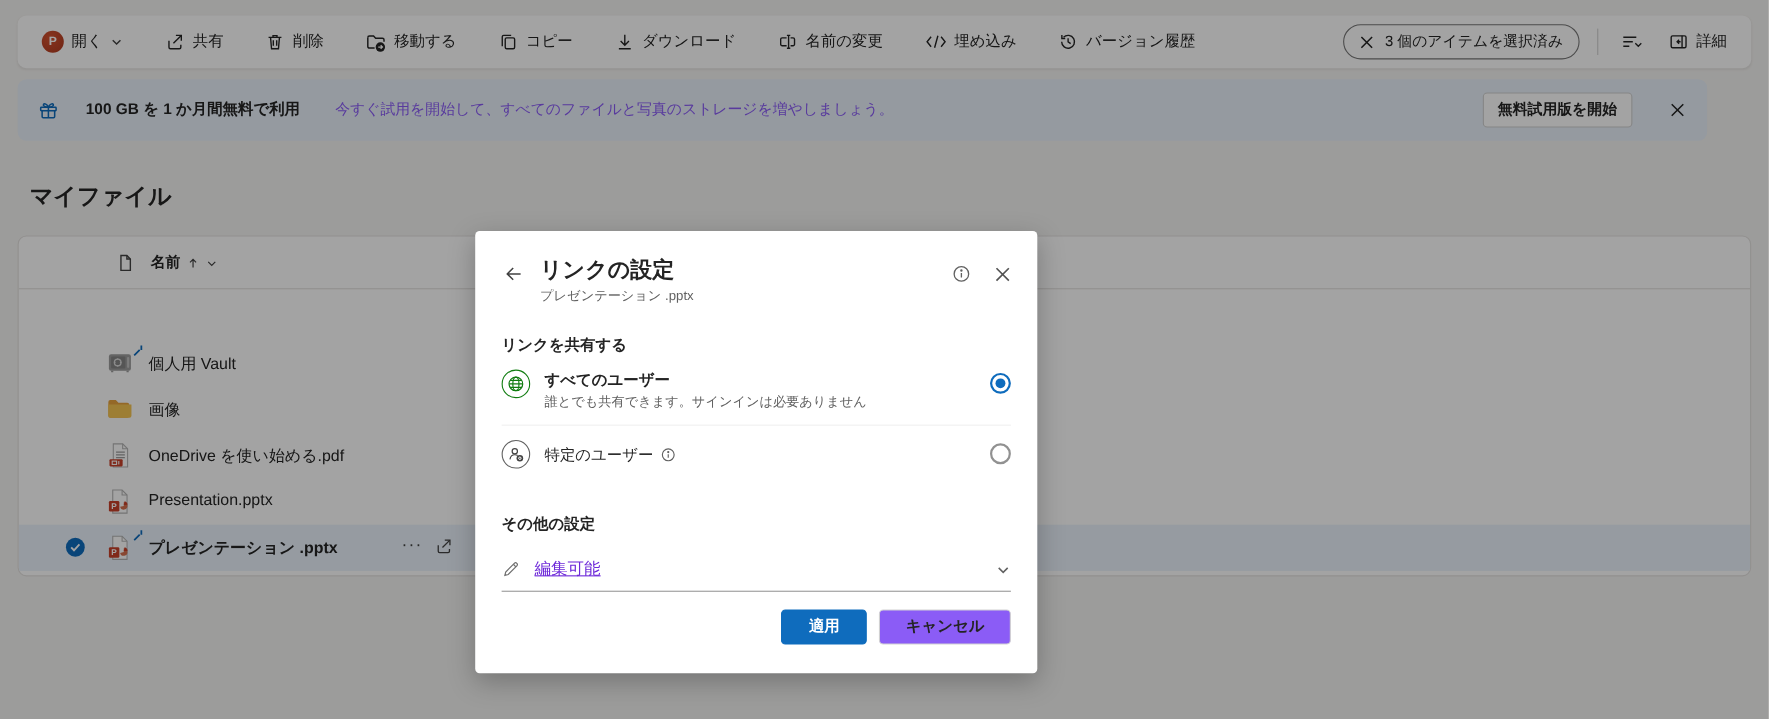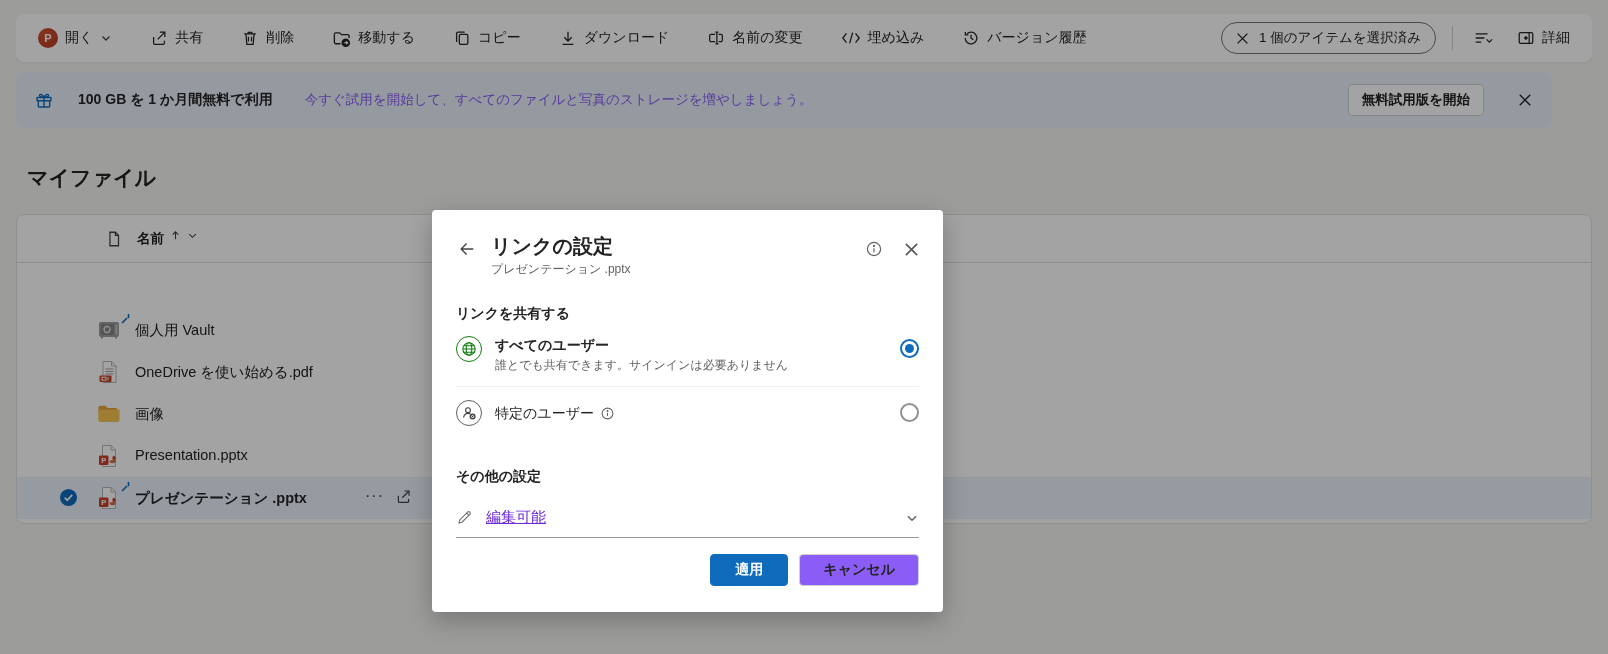--- a/index.html
+++ b/index.html
@@ -43,21 +43,21 @@
   .banner-x { margin-left:6px; cursor:pointer; display:flex; padding:4px; }
   
   .page-title { position:absolute; left:27px; top:164px; font-size:21px; font-weight:700; }
   
   .filetable {
     position:absolute; left:16px; top:214px; width:1576px; height:310px;
     background:#fff; border:1px solid #e3e1df; border-radius:8px; overflow:hidden;
   }
   .thead { height:48px; border-bottom:1px solid #e3e1df; position:relative; }
   .thead .doc-ic { position:absolute; left:88px; top:15px; }
-  .th-name { position:absolute; left:120px; top:15px; display:flex; gap:6px;
+  .th-name { position:absolute; left:120px; top:15px; display:flex; align-items:center; gap:6px;
     font-size:13.5px; font-weight:700; cursor:pointer; }
   .th-mod { position:absolute; left:420px; top:15px; font-size:13.5px; font-weight:700; cursor:pointer; }
   .rows { position:absolute; left:0; top:94px; width:100%;text-decoration:underline; }
   .frow { position:relative; height:42px; cursor:pointer; }
   .frow.selected { background:#ebf3fc; }
   .frow .rcheck { position:absolute; left:42px; top:11px; }
   .frow .ficon { position:absolute; left:79px; top:8px; }
   .frow .sparkle { position:absolute; left:103px; top:3px; }
   .frow .fname { position:absolute; left:118px; top:12px; font-size:14.5px; white-space:nowrap; }
   .frow.selected .fname { font-weight:700; }
@@ -193,21 +193,21 @@
       <span>バージョン履歴</span>
     </div>
   </div>
   <div class="cmd-right">
     <div class="sel-pill">
       <span>
           <svg class="ic" width="13" height="13" viewBox="0 0 12 12">
             <path d="M1.5 1.5 10.5 10.5M10.5 1.5 1.5 10.5" stroke="#242424" stroke-width="1.3"></path>
           </svg>
         </span>
-      <span>1 個のアイテムを選択済み</span>
+      <span>3 個のアイテムを選択済み</span>
     </div>
     <div class="vdiv"></div>
     <div class="cmd-item">
       <span>
           <svg class="ic" width="20" height="18" viewBox="0 0 22 18" fill="none" stroke="#242424" stroke-width="1.5">
             <path d="M3 4.5h13M3 9h9.5M3 13.5h6"></path>
             <path d="M15 10.5 18 13.5 21 10.5" stroke-width="1.3"></path>
           </svg>
         </span>
     </div>
@@ -280,40 +280,40 @@
             <path d="M2 11 7 6M8.5 2v4.2"></path>
           </svg>
         </span>
       <span class="fname">個人用 Vault</span>
       <span class="ftime">9 分</span>
     </div>
 
     <div class="frow">
       <span class="ficon">
           <svg class="ic" width="26" height="26" viewBox="0 0 26 26">
+            <path d="M2.5 6.5A1.8 1.8 0 0 1 4.3 4.7h5l2.4 2.4h8a1.8 1.8 0 0 1 1.8 1.8v10a1.8 1.8 0 0 1-1.8 1.8H4.3a1.8 1.8 0 0 1-1.8-1.8z" fill="#e8a33e"></path>
+            <path d="M2.5 8.8h21v10.1a1.8 1.8 0 0 1-1.8 1.8H4.3a1.8 1.8 0 0 1-1.8-1.8z" fill="#f6c652"></path>
+          </svg>
+        </span>
+      <span class="fname">画像</span>
+      <span class="ftime">202</span>
+    </div>
+
+    <div class="frow">
+      <span class="ficon">
+          <svg class="ic" width="26" height="26" viewBox="0 0 26 26">
             <path d="M7 2.5h8.5L20 7v16.5H7z" fill="#fff" stroke="#b5b5b5"></path>
             <path d="M15.5 2.5V7H20" fill="none" stroke="#b5b5b5"></path>
             <path d="M9.5 10h8M9.5 12.5h8M9.5 15h8" stroke="#9d9d9d" stroke-width="1"></path>
             <rect x="3.5" y="16.5" width="12" height="6.5" rx="1" fill="#c8402a"></rect>
             <rect x="6" y="18.2" width="4" height="3" fill="none" stroke="#fff" stroke-width="1"></rect>
             <path d="M12 18.2v3" stroke="#fff" stroke-width="1"></path>
           </svg>
         </span>
       <span class="fname">OneDrive を使い始める.pdf</span>
-      <span class="ftime">202</span>
-    </div>
-
-    <div class="frow">
-      <span class="ficon">
-          <svg class="ic" width="26" height="26" viewBox="0 0 26 26">
-            <path d="M2.5 6.5A1.8 1.8 0 0 1 4.3 4.7h5l2.4 2.4h8a1.8 1.8 0 0 1 1.8 1.8v10a1.8 1.8 0 0 1-1.8 1.8H4.3a1.8 1.8 0 0 1-1.8-1.8z" fill="#e8a33e"></path>
-            <path d="M2.5 8.8h21v10.1a1.8 1.8 0 0 1-1.8 1.8H4.3a1.8 1.8 0 0 1-1.8-1.8z" fill="#f6c652"></path>
-          </svg>
-        </span>
-      <span class="fname">画像</span>
       <span class="ftime">202</span>
     </div>
 
     <div class="frow">
       <span class="ficon">
           <svg class="ic" width="26" height="26" viewBox="0 0 26 26">
             <path d="M6.5 2.5H15L19.5 7v16.5h-13z" fill="#fff" stroke="#b5b5b5"></path>
             <path d="M15 2.5V7h4.5" fill="none" stroke="#b5b5b5"></path>
             <rect x="3" y="12.5" width="9.5" height="9.5" rx="1.2" fill="#c8402a"></rect>
             <text x="7.7" y="19.8" font-size="7.5" font-weight="bold" fill="#fff" text-anchor="middle" font-family="Liberation Sans,sans-serif">P</text>

